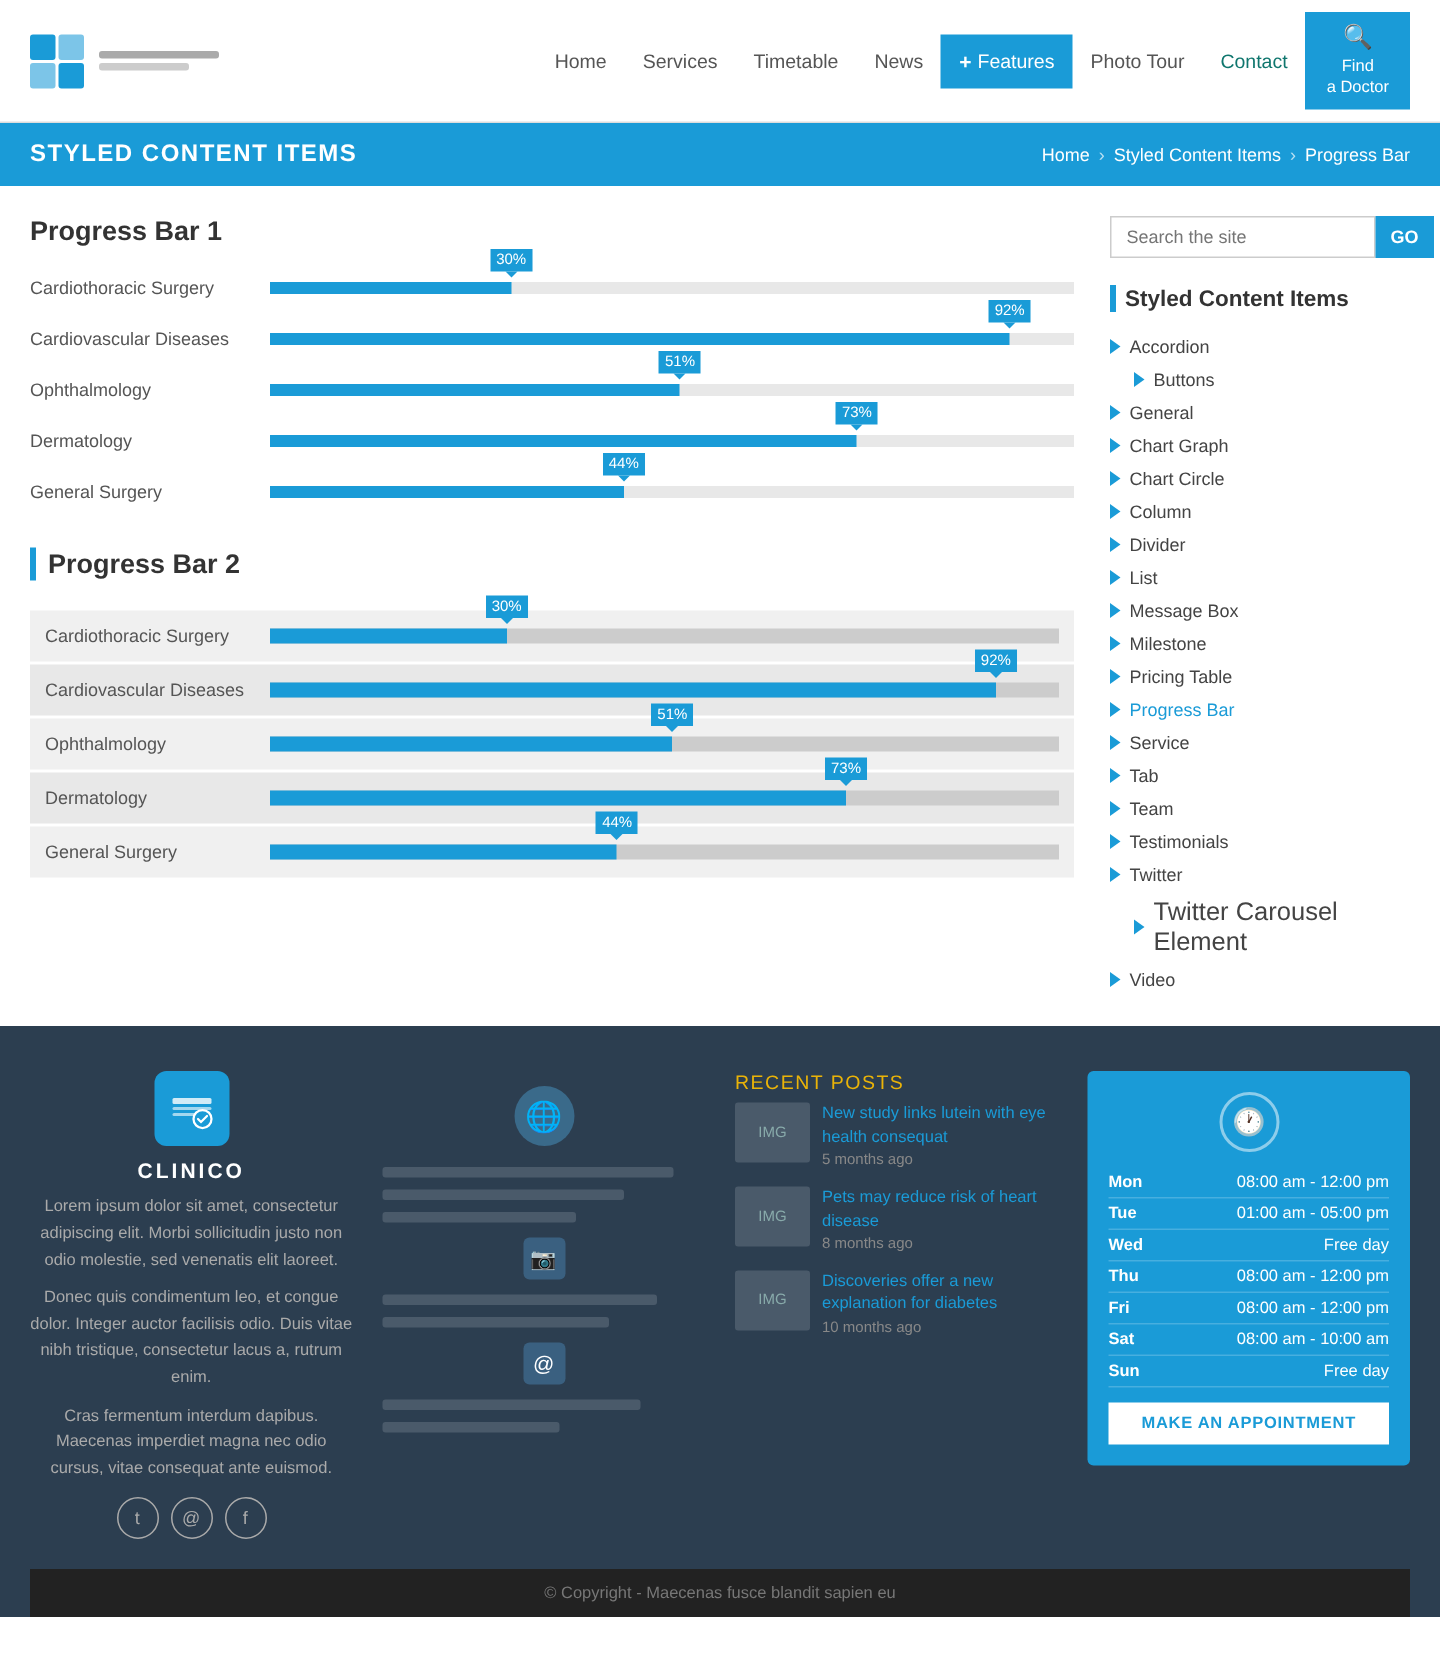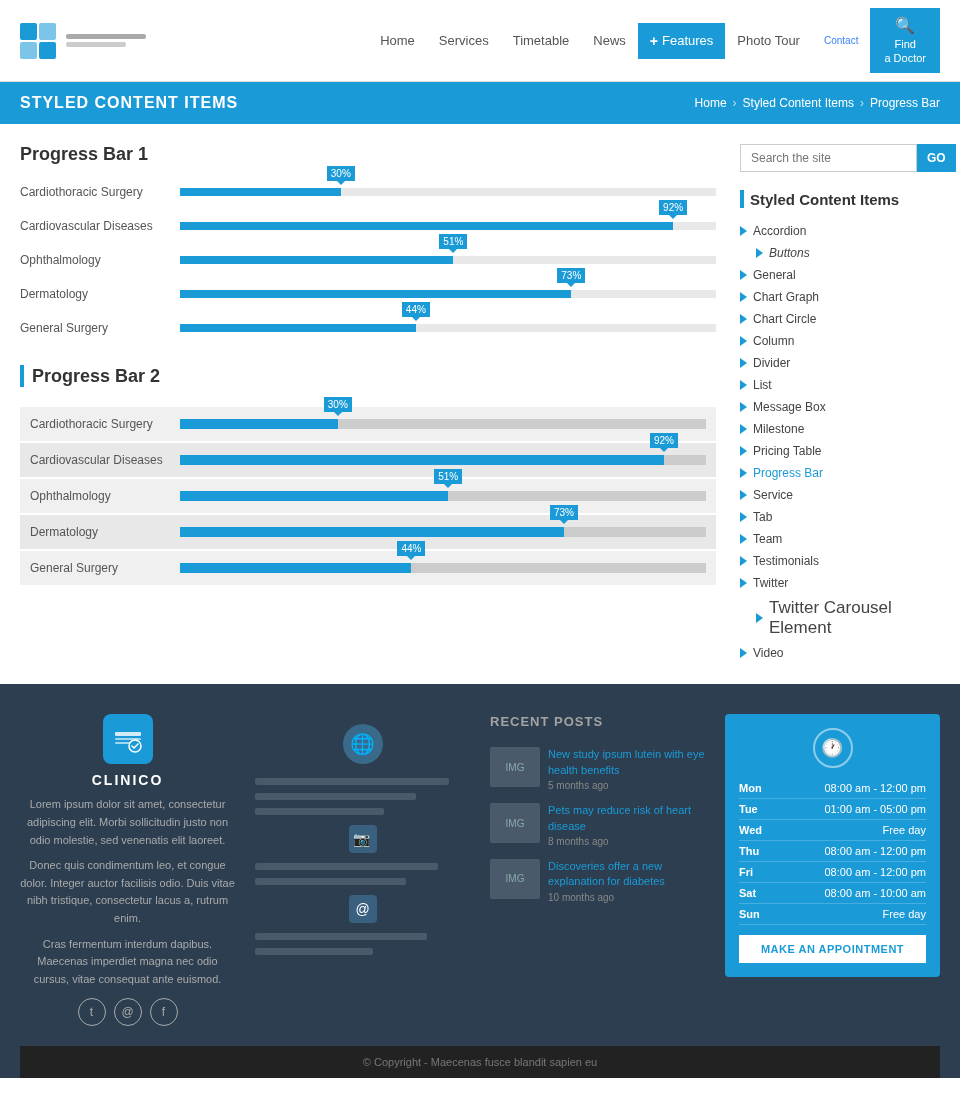--- a/index.html
+++ b/index.html
@@ -27,21 +27,21 @@
     </div>
     <nav style="display:flex;align-items:center;">
       <a style="padding:10px 12px;font-size:13px;color:#555;cursor:pointer;text-decoration:none;">Home</a>
       <a style="padding:10px 12px;font-size:13px;color:#555;cursor:pointer;text-decoration:none;">Services</a>
       <a style="padding:10px 12px;font-size:13px;color:#555;cursor:pointer;text-decoration:none;">Timetable</a>
       <a style="padding:10px 12px;font-size:13px;color:#555;cursor:pointer;text-decoration:none;">News</a>
       <a style="padding:10px 12px;font-size:13px;color:#fff;background:#1a9bd7;cursor:pointer;text-decoration:none;display:flex;align-items:center;gap:4px;">
         <span style="font-size:14px;font-weight:bold;">+</span> Features
       </a>
       <a style="padding:10px 12px;font-size:13px;color:#555;cursor:pointer;text-decoration:none;">Photo Tour</a>
-      <a style="padding:10px 12px;font-size:10px;color:#3b82f6;cursor:pointer;text-decoration:none;">Contact</a>
+      <a style="padding:10px 12px;font-size:13px;color:#0f766e;cursor:pointer;text-decoration:none;">Contact</a>
       <div style="background:#1a9bd7;color:#fff;padding:8px 14px;text-align:center;font-size:11px;cursor:pointer;display:flex;flex-direction:column;align-items:center;line-height:1.3;">
         <span style="font-size:16px;">🔍</span>
         <span>Find</span>
         <span>a Doctor</span>
       </div>
     </nav>
   </div>
 </header>
 
 <div style="background:#1a9bd7;padding:12px 20px;display:flex;align-items:center;justify-content:space-between;">
@@ -188,21 +188,21 @@
     <div style="color:#333;font-size:15px;font-weight:bold;margin-bottom:12px;display:flex;align-items:center;gap:6px;">
       <span style="display:inline-block;width:4px;height:18px;background:#1a9bd7;"></span>
       <span>Styled Content Items</span>
     </div>
 
     <ul style="list-style:none;" id="sidebar-menu-list">
     <li style="display: flex; align-items: center; gap: 6px; padding: 4px 0px; font-size: 12px; cursor: pointer; color: rgb(68, 68, 68);">
     <span style="display:inline-block;width:0;height:0;border-top:5px solid transparent;border-bottom:5px solid transparent;border-left:7px solid #1a9bd7;flex-shrink:0;"></span>
     <span>Accordion</span>
   </li>
-        <li style="display: flex; align-items: center; gap: 6px; padding: 4px 16px; font-size: 12px; cursor: pointer; color: rgb(68, 68, 68); font-style: italic;">
+        <li style="display: flex; align-items: center; gap: 6px; padding: 4px 16px; font-size: 12px; cursor: pointer; color: rgb(68, 68, 68);">
     <span style="display:inline-block;width:0;height:0;border-top:5px solid transparent;border-bottom:5px solid transparent;border-left:7px solid #1a9bd7;flex-shrink:0;"></span>
     <span>Buttons</span>
   </li>
         <li style="display: flex; align-items: center; gap: 6px; padding: 4px 0px; font-size: 12px; cursor: pointer; color: rgb(68, 68, 68);">
     <span style="display:inline-block;width:0;height:0;border-top:5px solid transparent;border-bottom:5px solid transparent;border-left:7px solid #1a9bd7;flex-shrink:0;"></span>
     <span>General</span>
   </li>
         <li style="display: flex; align-items: center; gap: 6px; padding: 4px 0px; font-size: 12px; cursor: pointer; color: rgb(68, 68, 68);">
     <span style="display:inline-block;width:0;height:0;border-top:5px solid transparent;border-bottom:5px solid transparent;border-left:7px solid #1a9bd7;flex-shrink:0;"></span>
     <span>Chart Graph</span>
@@ -311,26 +311,26 @@
       <div style="height:7px;background:#4a5a6a;border-radius:2px;margin-bottom:8px;width:85%;"></div>
       <div style="height:7px;background:#4a5a6a;border-radius:2px;margin-bottom:8px;width:70%;"></div>
       <div style="display:flex;justify-content:center;margin:10px 0;">
         <div style="width:28px;height:28px;background:#3a6080;border-radius:4px;display:flex;align-items:center;justify-content:center;color:#fff;font-size:14px;">@</div>
       </div>
       <div style="height:7px;background:#4a5a6a;border-radius:2px;margin-bottom:8px;width:80%;"></div>
       <div style="height:7px;background:#4a5a6a;border-radius:2px;margin-bottom:8px;width:55%;"></div>
     </div>
 
     <div>
-      <h3 style="color:#a3a3a3;font-size:13px;font-weight:bold;letter-spacing:1px;text-transform:uppercase;margin-bottom:18px;">RECENT POSTS</h3>
+      <h3 style="color:#eab308;font-size:13px;font-weight:normal;letter-spacing:1px;text-transform:uppercase;margin-bottom:6px;">RECENT POSTS</h3>
       <div id="recent-posts-list">
           <div style="display: flex; gap: 8px; margin-bottom: 12px; align-items: flex-start;">
     <div style="width:50px;height:40px;background:#4a5a6a;flex-shrink:0;border-radius:2px;display:flex;align-items:center;justify-content:center;color:#8aa;font-size:10px;">IMG</div>
     <div>
-      <div style="color:#1a9bd7;font-size:11px;line-height:1.4;margin-bottom:2px;cursor:pointer;">New study ipsum lutein with eye health benefits</div>
+      <div style="color:#1a9bd7;font-size:11px;line-height:1.4;margin-bottom:2px;cursor:pointer;">New study links lutein with eye health consequat</div>
       <div style="font-size:10px;color:#888;">5 months ago</div>
     </div>
   </div>
           <div style="display: flex; gap: 8px; margin-bottom: 12px; align-items: flex-start;">
     <div style="width:50px;height:40px;background:#4a5a6a;flex-shrink:0;border-radius:2px;display:flex;align-items:center;justify-content:center;color:#8aa;font-size:10px;">IMG</div>
     <div>
       <div style="color:#1a9bd7;font-size:11px;line-height:1.4;margin-bottom:2px;cursor:pointer;">Pets may reduce risk of heart disease</div>
       <div style="font-size:10px;color:#888;">8 months ago</div>
     </div>
   </div>

